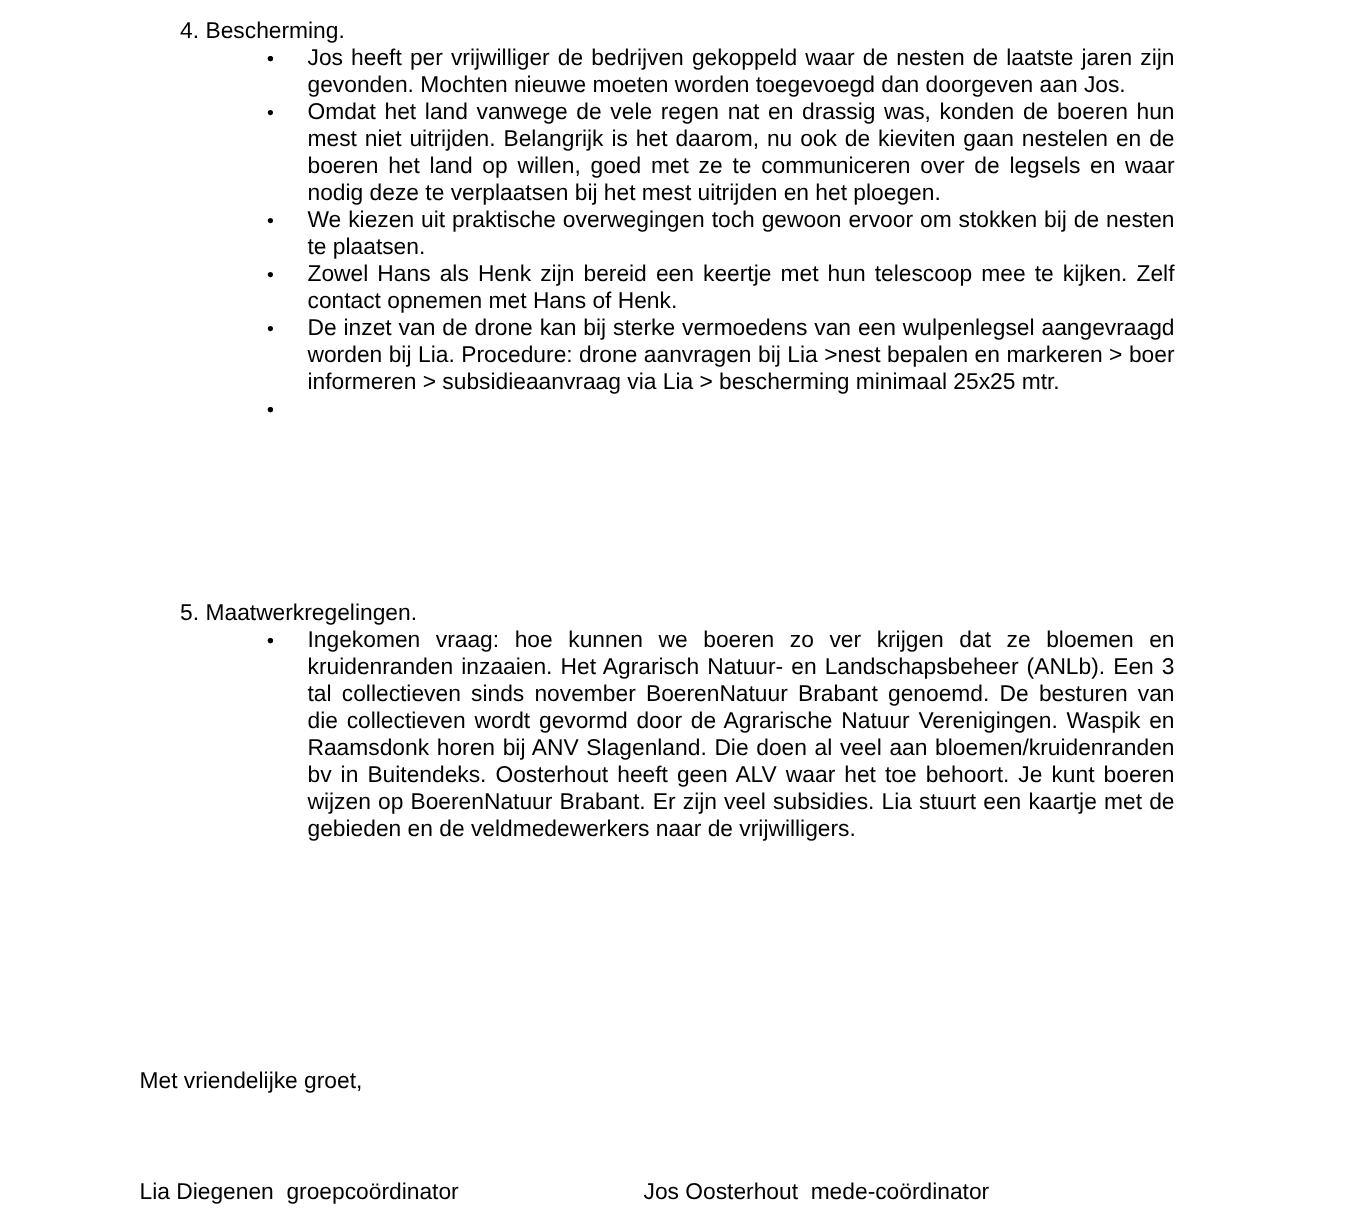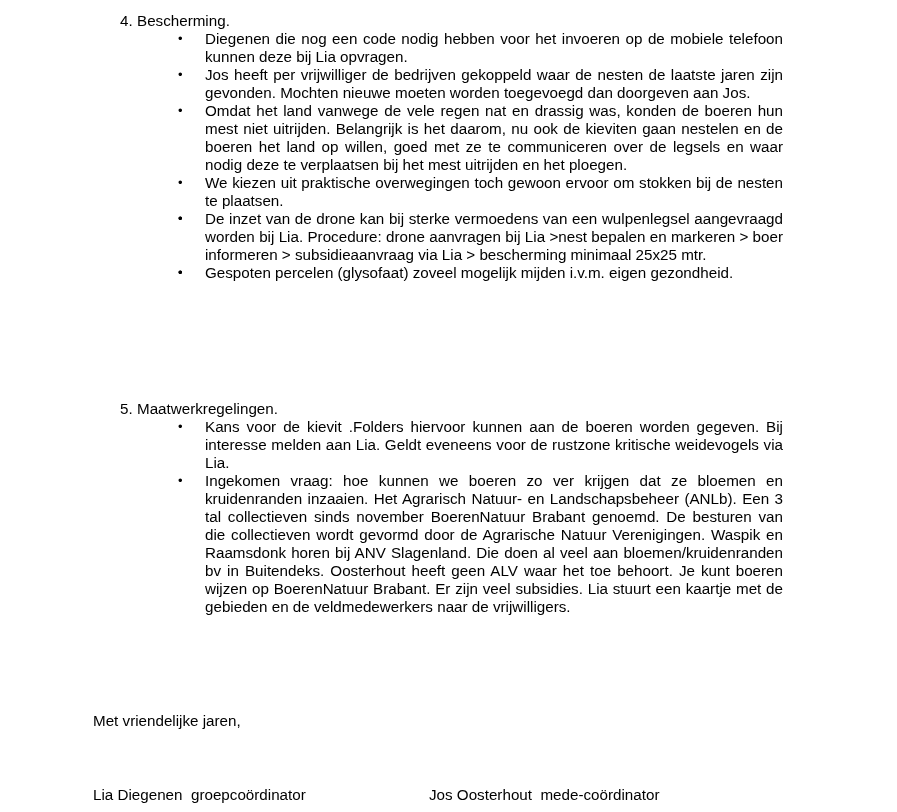--- a/index.html
+++ b/index.html
@@ -24,44 +24,44 @@
 <body>
 
 <div class="page">
 
   <div class="section" style="top:12px;">
     <div class="sec-head">
       <span class="sec-num">4.</span>
       <span class="sec-title">Bescherming.</span>
     </div>
     <ul class="bullets">
-      <li><span class="dot">•</span><span>Diegenen die nog een code nodig hebben voor het invoeren op de mobiele telefoon kunnen deze bij Lia opvragen.</span></li>
+      <li><span class="dot">•</span></li>
       <li><span class="dot">•</span><span>Jos heeft per vrijwilliger de bedrijven gekoppeld waar de nesten de laatste jaren zijn gevonden. Mochten nieuwe moeten worden toegevoegd dan doorgeven aan Jos.</span></li>
       <li><span class="dot">•</span><span>Omdat het land vanwege de vele regen nat en drassig was, konden de boeren hun mest niet uitrijden. Belangrijk is het daarom, nu ook de kieviten gaan nestelen en de boeren het land op willen, goed met ze te communiceren over de legsels en waar nodig deze te verplaatsen bij het mest uitrijden en het ploegen.</span></li>
       <li><span class="dot">•</span><span>We kiezen uit praktische overwegingen toch gewoon ervoor om stokken bij de nesten te plaatsen.</span></li>
-      <li><span class="dot">•</span></li>
+      <li><span class="dot">•</span><span>Zowel Hans als Henk zijn bereid een keertje met hun telescoop mee te kijken. Zelf contact opnemen met Hans of Henk.</span></li>
       <li><span class="dot">•</span><span>De inzet van de drone kan bij sterke vermoedens van een wulpenlegsel aangevraagd worden bij Lia. Procedure: drone aanvragen bij Lia &gt;nest bepalen en markeren &gt; boer informeren &gt; subsidieaanvraag via Lia &gt; bescherming minimaal 25x25 mtr.</span></li>
       <li><span class="dot">•</span></li>
-      <li><span class="dot">•</span><span>Gespoten percelen (glysofaat) zoveel mogelijk mijden i.v.m. eigen gezondheid.</span></li>
+      <li><span class="dot">•</span></li>
     </ul>
   </div>
 
   <div class="section" style="top:400px;">
     <div class="sec-head">
       <span class="sec-num">5.</span>
       <span class="sec-title">Maatwerkregelingen.</span>
     </div>
     <ul class="bullets">
-      <li><span class="dot">•</span><span>Kans voor de kievit .Folders hiervoor kunnen aan de boeren worden gegeven. Bij interesse melden aan Lia. Geldt eveneens voor de rustzone kritische weidevogels via Lia.</span></li>
+      <li><span class="dot">•</span></li>
       <li><span class="dot">•</span><span>Ingekomen vraag: hoe kunnen we boeren zo ver krijgen dat ze bloemen en kruidenranden inzaaien. Het Agrarisch Natuur- en Landschapsbeheer (ANLb). Een 3 tal collectieven sinds november BoerenNatuur Brabant genoemd.  De besturen van die collectieven wordt gevormd door de Agrarische Natuur Verenigingen. Waspik en Raamsdonk horen bij ANV Slagenland. Die doen al veel aan bloemen/kruidenranden bv in Buitendeks. Oosterhout heeft geen ALV waar het toe behoort. Je kunt boeren wijzen op BoerenNatuur Brabant. Er zijn veel subsidies. Lia stuurt een kaartje met de gebieden en de veldmedewerkers naar de vrijwilligers.</span></li>
     </ul>
   </div>
 
   <div class="sig">
-    <div class="greeting">Met vriendelijke jaren,</div>
+    <div class="greeting">Met vriendelijke groet,</div>
     <div class="col left">
       <div>Lia Diegenen  groepcoördinator</div>
       
       
     </div>
     <div class="col right">
       <div>Jos Oosterhout  mede-coördinator</div>
       
       
     </div>

